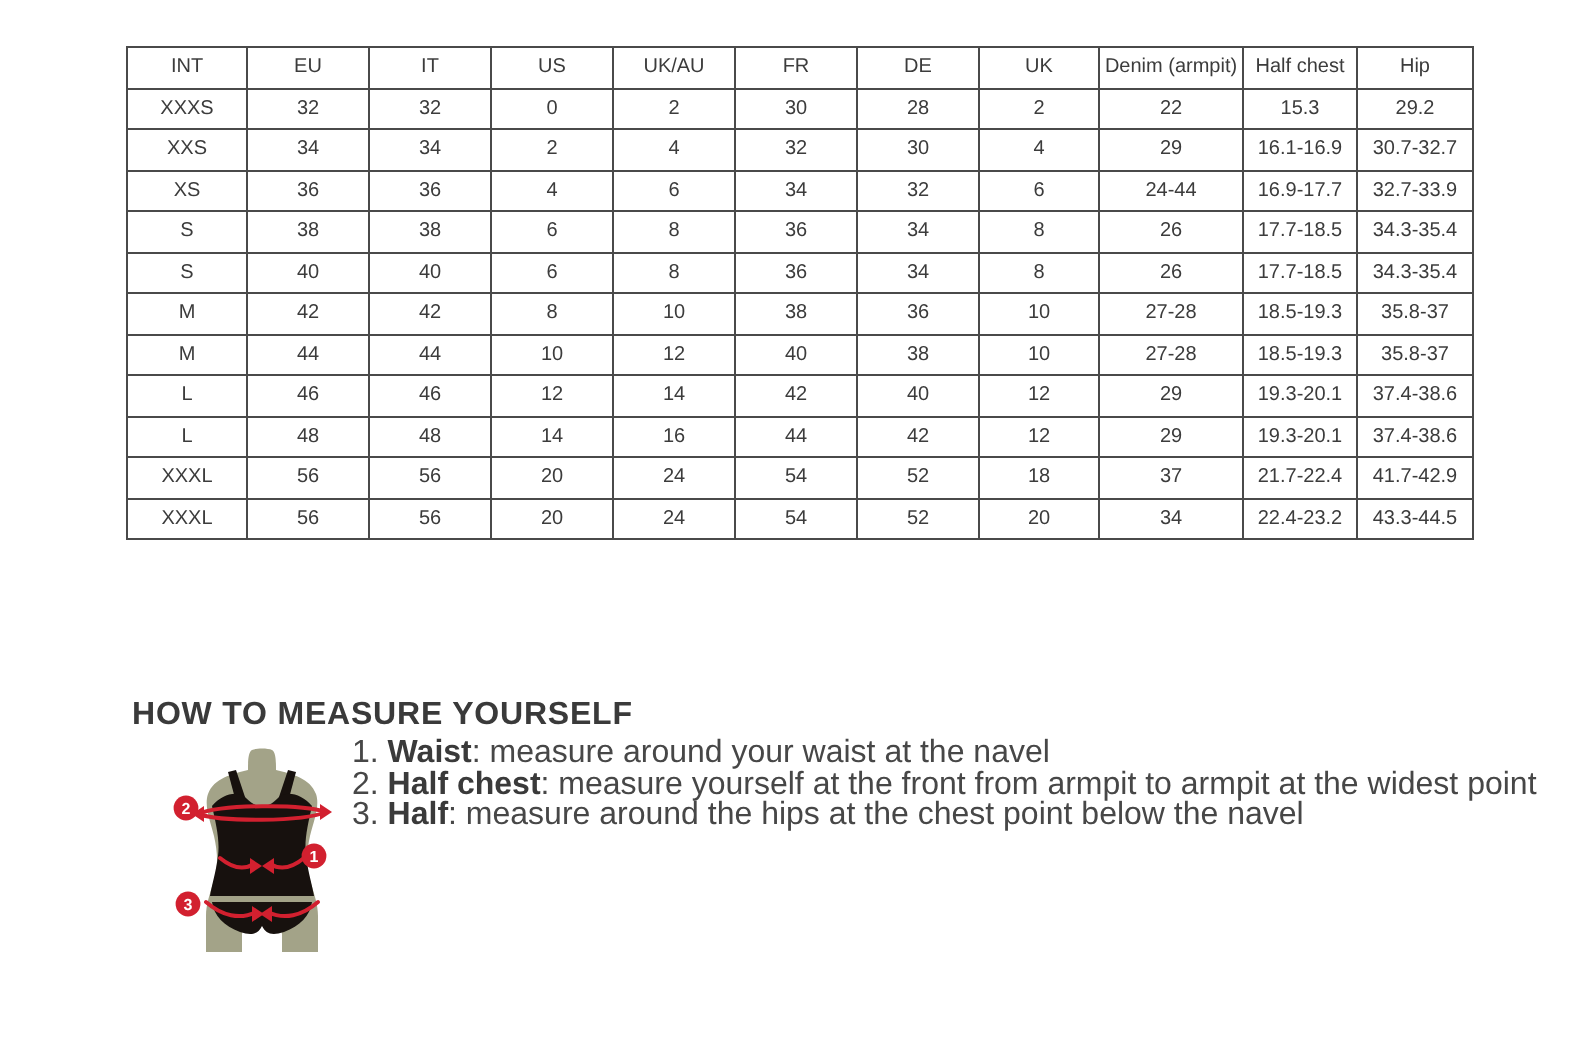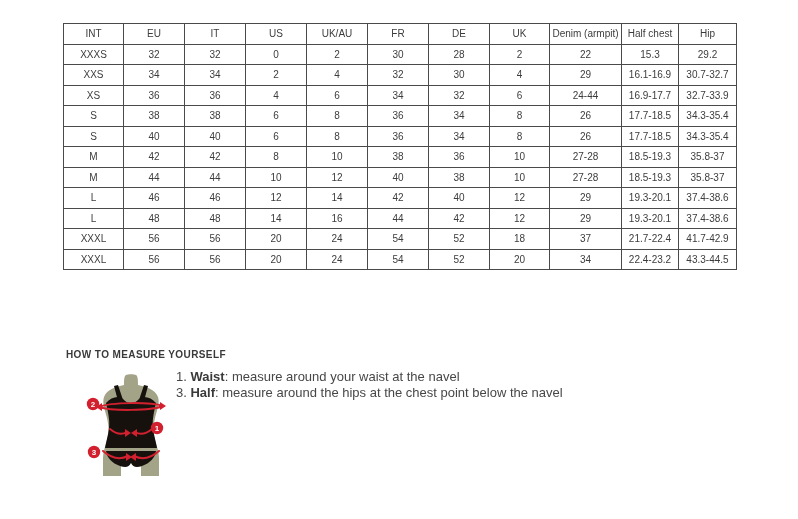--- a/index.html
+++ b/index.html
@@ -37,33 +37,33 @@
     white-space: nowrap;
     overflow: hidden;
     padding: 0 1px;
   }
 
   
   .measure-title {
     position: absolute;
     left: 66px;
     top: 349px;
-    font-size: 10px;
+    font-size: 16px;
     font-weight: 700;
     letter-spacing: 0.4px;
     color: #3a3a3a;
   }
   .measure-list {
     position: absolute;
     left: 176px;
     top: 371px;
     list-style: none;
   }
   .measure-item {
-    font-size: 13px;
+    font-size: 16px;
     color: #474747;
     line-height: 12px;
     margin-bottom: 3.5px;
     white-space: nowrap;
   }
   .measure-item .term { font-weight: 700; color: #3a3a3a; }
 
   .figure-wrap {
     position: absolute;
     left: 83px;
@@ -258,20 +258,21 @@
             <td>43.3-44.5</td>
           </tr>
         </tbody>
     </table>
   </div>
 
   <div class="measure-title">HOW TO MEASURE YOURSELF</div>
 
   <ol class="measure-list">
     <li class="measure-item"><span>1.</span> <span class="term">Waist</span><span>: measure around your waist at the navel</span></li>
+    <li class="measure-item"><span>2.</span> <span class="term">Half chest</span><span>: measure yourself at the front from armpit to armpit at the widest point</span></li>
     <li class="measure-item"><span>3.</span> <span class="term">Half</span><span>: measure around the hips at the chest point below the navel</span></li>
   </ol>
 
   <div class="figure-wrap">
     <svg width="100" height="112" viewBox="0 0 100 112">
 
       <path fill="#a3a388" d="
         M 41,15
         C 41,11 41,6 43,5
         C 45,4 51,4 53,5

